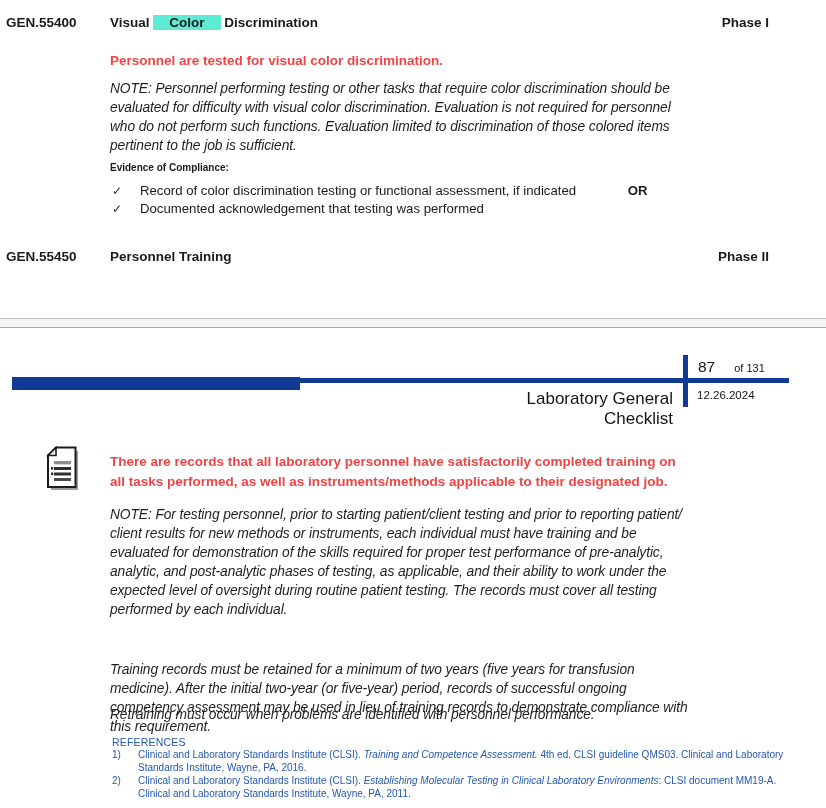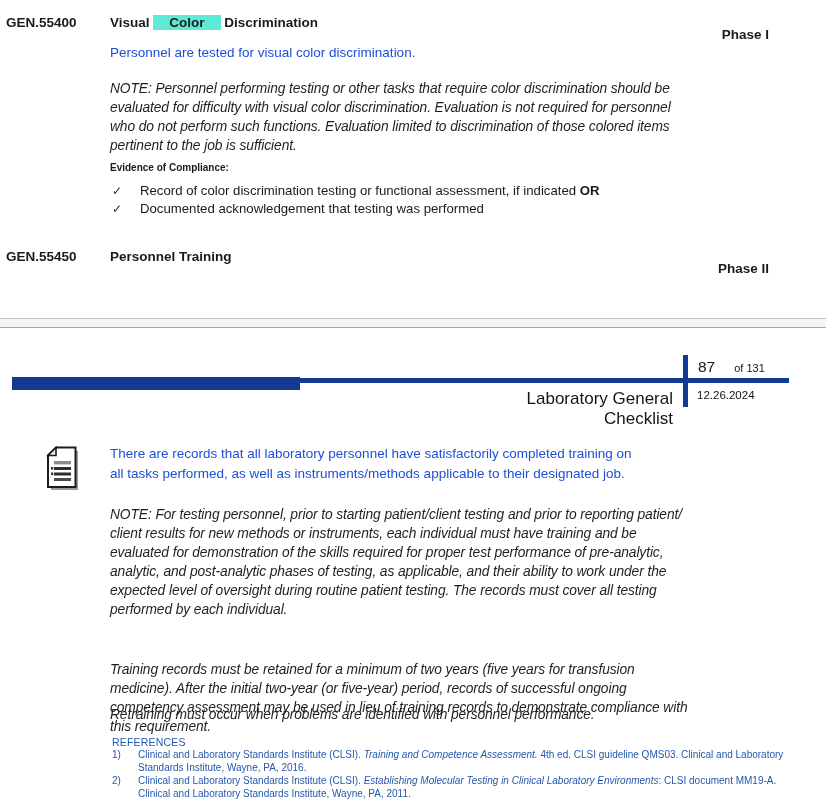--- a/index.html
+++ b/index.html
@@ -5,35 +5,35 @@
   html,body{margin:0;padding:0;}
   body{
     width:826px;height:808px;position:relative;background:#ffffff;
     font-family:"Liberation Sans", sans-serif;color:#1a1a1a;overflow:hidden;
   }
 
   
   .hdr-row{position:absolute;left:0;width:826px;font-size:13.5px;font-weight:bold;color:#1a1a1a;}
   .hdr-code{position:absolute;left:6px;top:0;}
   .hdr-title{position:absolute;left:110px;top:0;white-space:nowrap;}
-  .hdr-phase{position:absolute;right:57px;top:12px;padding-left:40px;}
+  .hdr-phase{position:absolute;right:57px;top:0;padding-left:40px;}
   .hl{background:#5eead4;padding:0 16px;text-align:right;}
 
   .req-blue{
-    position:absolute;left:110px;font-size:13.5px;font-weight:normal;color:#1d4ed8;
-    white-space:pre-line;line-height:19.5px;
+    position:absolute;left:110px;font-size:13.5px;font-weight:bold;color:#ef4444;
+    white-space:pre-line;line-height:19.5px;margin-top:8px;
   }
   .note{
     position:absolute;left:110px;font-size:13.8px;font-style:italic;color:#1f1f1f;
     white-space:pre-line;line-height:19px;letter-spacing:-0.1px;
   }
   .evi-head{position:absolute;left:110px;font-size:10px;font-weight:bold;}
   .evi-item{position:absolute;left:112px;width:700px;font-size:13.2px;line-height:18px;}
   .evi-check{display:inline-block;width:28px;color:#333;font-size:12px;}
-  .evi-bold{font-weight:bold;}
+  .evi-bold{font-weight:bold;margin-left:48px;}
 
   
   .separator{
     position:absolute;left:0;top:318px;width:826px;height:8px;background:#f5f5f5;
     border-top:1.5px solid #c4c4c4;border-bottom:1.5px solid #a9a9a9;
   }
 
   
   .rule-thin{position:absolute;left:12px;top:378px;width:777px;height:5px;background:#113a97;}
   .rule-thick{position:absolute;left:12px;top:377px;width:288px;height:13px;background:#113a97;}

